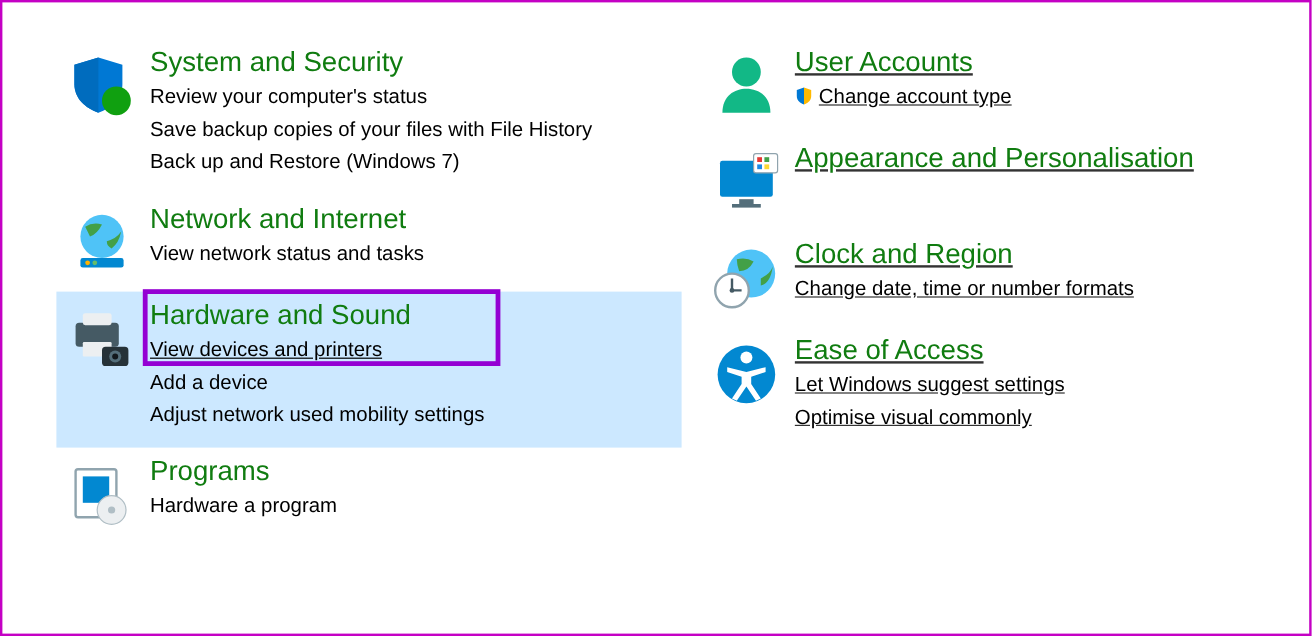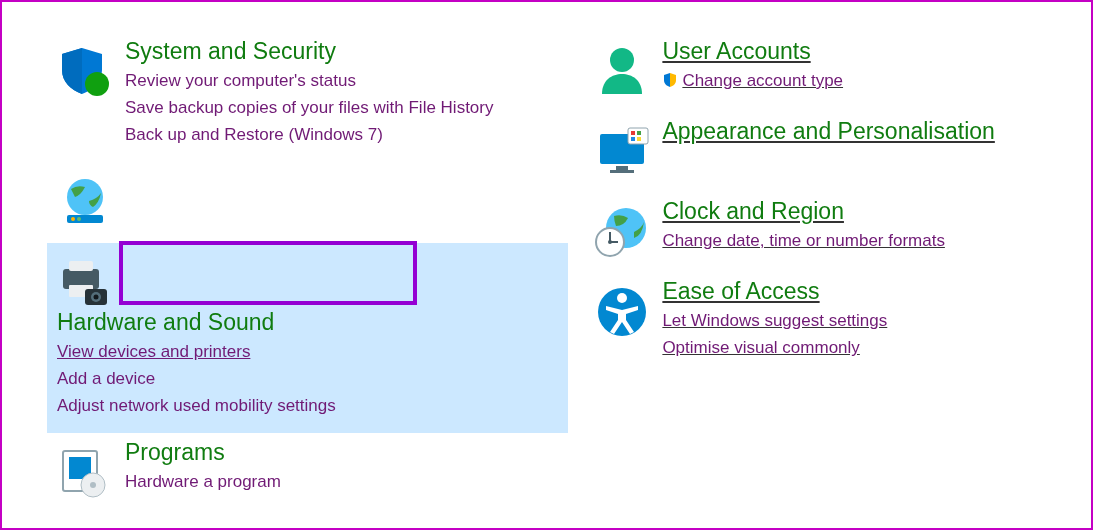--- a/index.html
+++ b/index.html
@@ -44,21 +44,21 @@
   }
   .content { flex: 1; }
   .title {
     color: #107c10;
     font-size: 23px;
     font-weight: 400;
     margin-bottom: 2px;
     cursor: pointer;
   }
   .link {
-    color: #701a75;
+    color: #000000;
     font-size: 17px;
     line-height: 1.6;
     cursor: pointer;
     display: block;
   }
   .link.underline { text-decoration: underline; }
   .shield-badge {
     display: inline-block;
     width: 16px;
     height: 16px;
@@ -98,23 +98,27 @@
       <div class="icon">
         <svg width="56" height="56" viewBox="0 0 56 56">
           <circle cx="28" cy="22" r="18" fill="#4fc3f7"></circle>
           <path d="M14 14 Q20 10 28 12 Q24 20 18 22 Q16 18 14 14 Z" fill="#43a047"></path>
           <path d="M32 26 Q40 24 44 18 Q42 28 36 32 Q32 30 32 26 Z" fill="#43a047"></path>
           <rect x="10" y="40" width="36" height="8" rx="2" fill="#0288d1"></rect>
           <circle cx="16" cy="44" r="2" fill="#ffb300"></circle>
           <circle cx="22" cy="44" r="2" fill="#66bb6a"></circle>
         </svg>
       </div>
-    </div>
-
-    <div class="cat highlight" style="position:relative;flex-direction:column;">
+      <div class="content">
+        <div class="title">Network and Internet</div>
+        <span class="link">View network status and tasks</span>
+      </div>
+    </div>
+
+    <div class="cat highlight" style="position:relative;">
       <div class="icon">
         <svg width="56" height="56" viewBox="0 0 56 56">
           <rect x="6" y="14" width="36" height="20" rx="3" fill="#455a64"></rect>
           <rect x="12" y="6" width="24" height="10" rx="2" fill="#eceff1"></rect>
           <rect x="12" y="30" width="24" height="12" rx="1" fill="#eceff1"></rect>
           <rect x="28" y="34" width="22" height="16" rx="3" fill="#263238"></rect>
           <circle cx="39" cy="42" r="5" fill="#546e7a"></circle>
           <circle cx="39" cy="42" r="2.5" fill="#12181c"></circle>
         </svg>
       </div>

